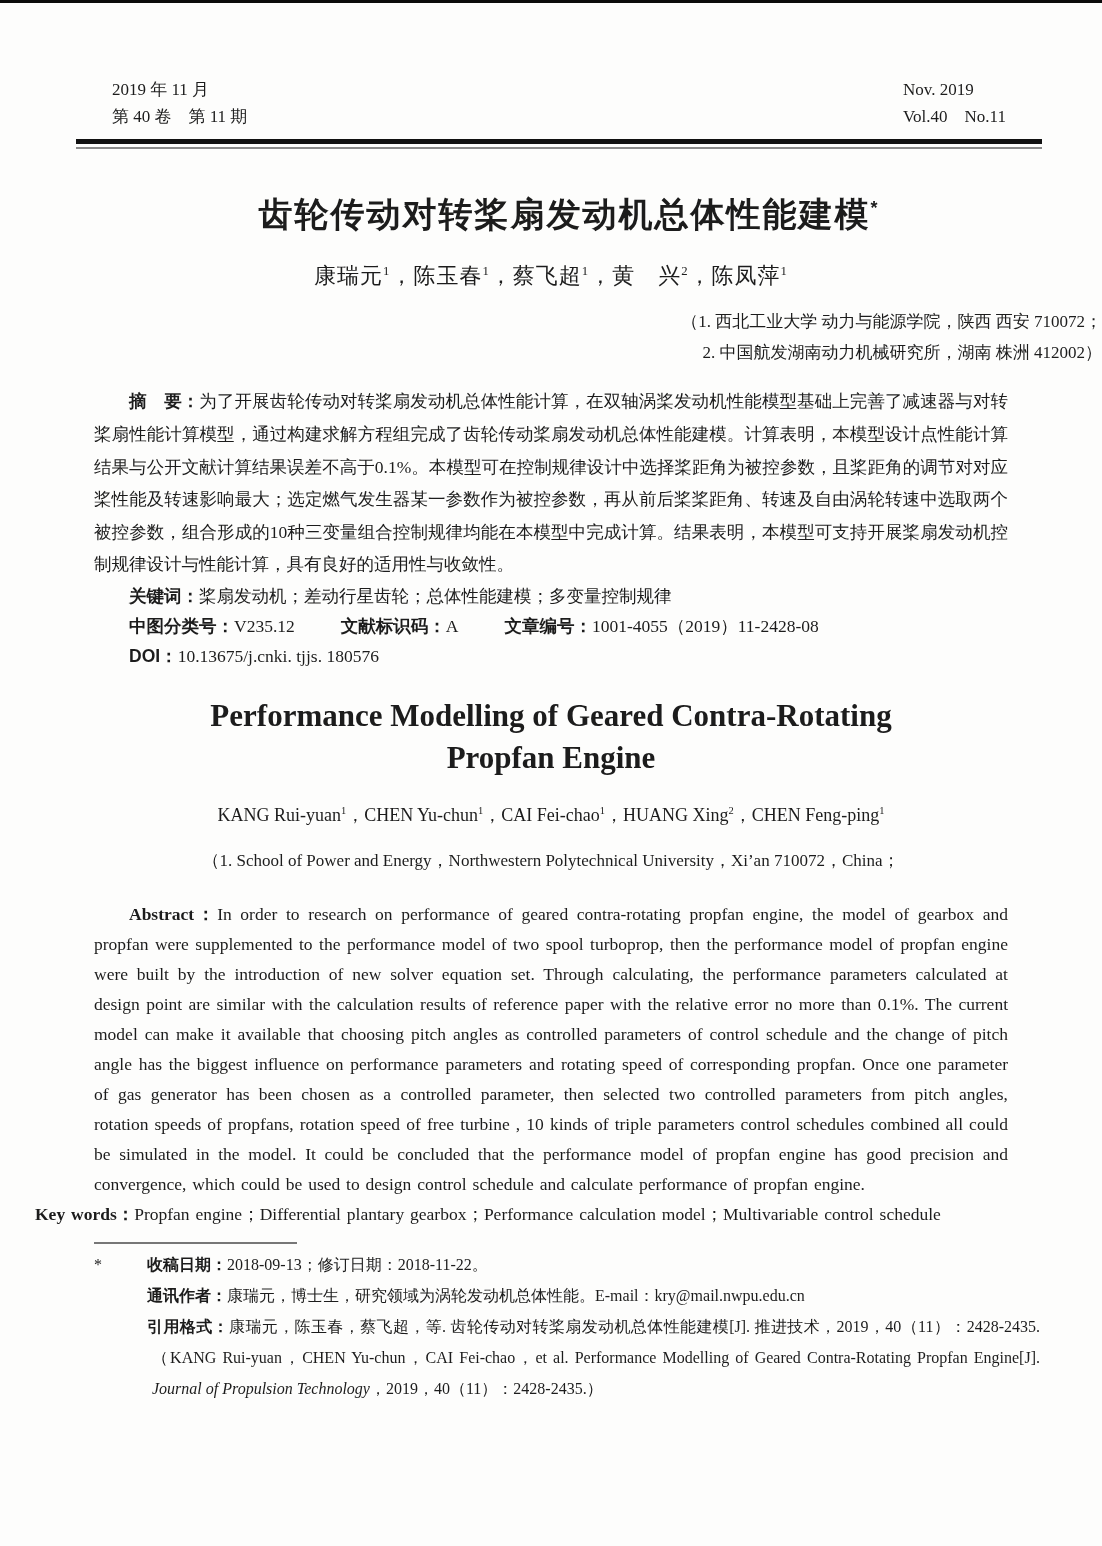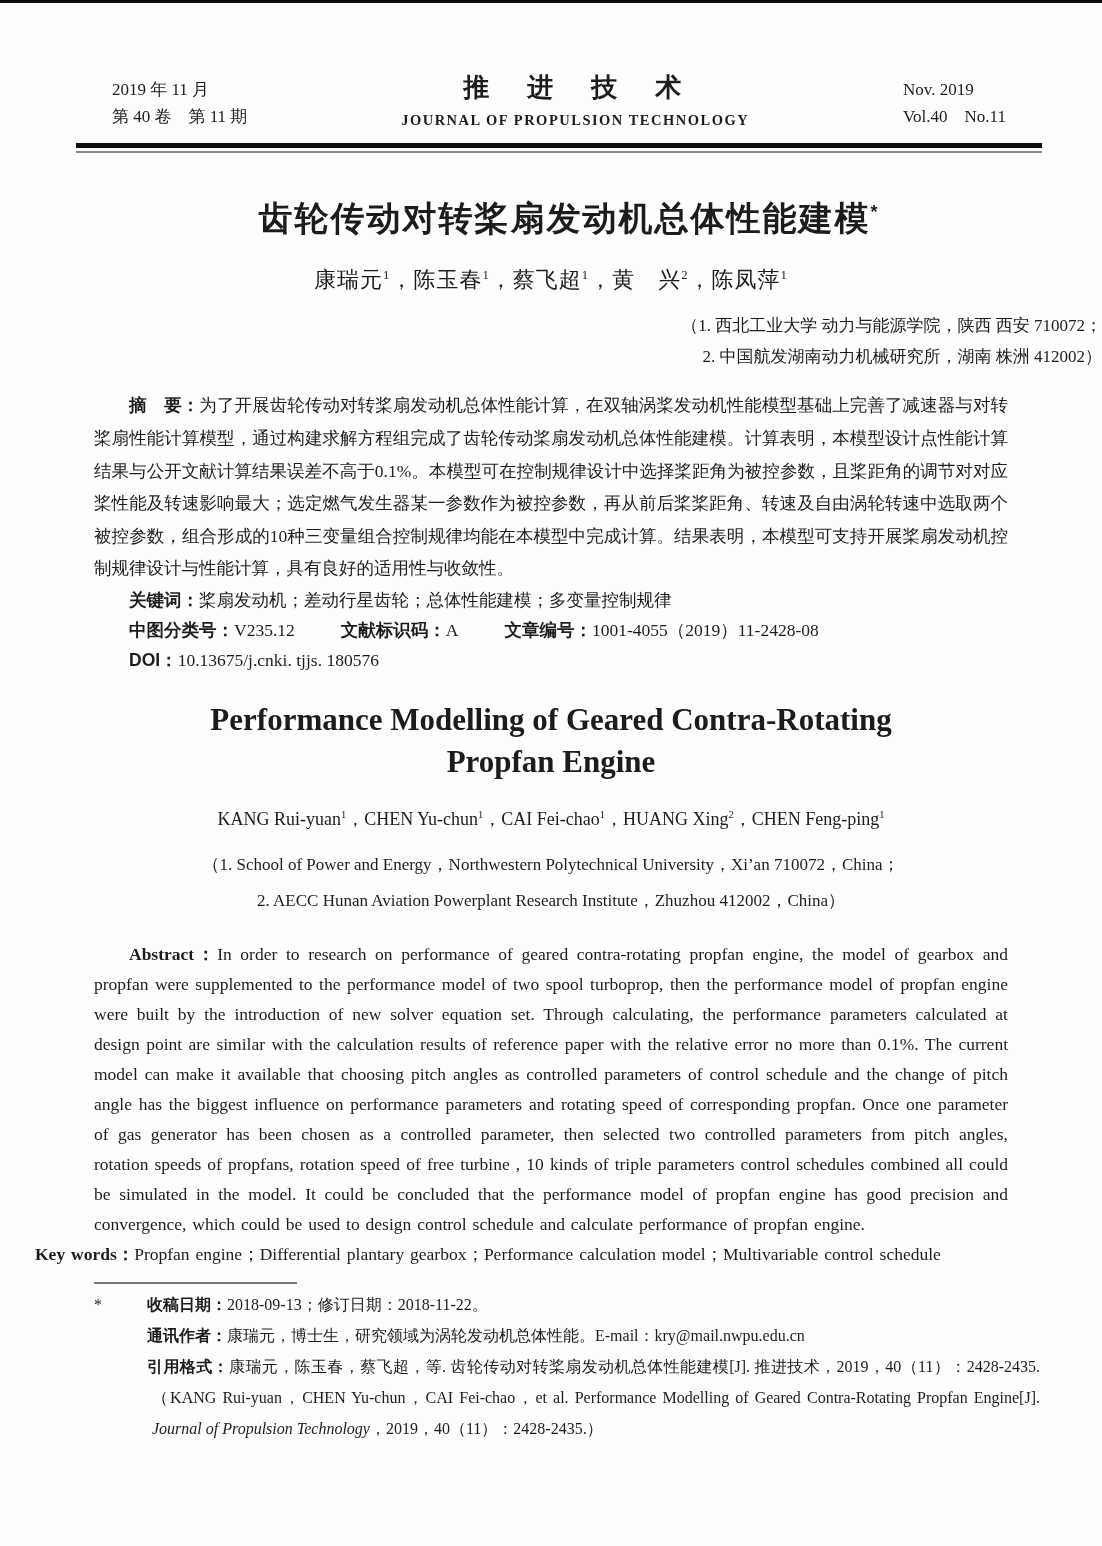--- a/index.html
+++ b/index.html
@@ -84,24 +84,20 @@
 </head>
 <body>
 
 <div class="scan-edge-top"></div>
 
 <header class="journal-header">
   <div class="jh-col jh-left">
     <div>2019 年 11 月</div>
     <div>第 40 卷　第 11 期</div>
   </div>
-  <div class="jh-col jh-center">
-    <div class="jh-cn-title">推　进　技　术</div>
-    <div class="jh-en-title">JOURNAL OF PROPULSION TECHNOLOGY</div>
-  </div>
   <div class="jh-col jh-right">
     <div>Nov. 2019</div>
     <div>Vol.40　No.11</div>
   </div>
 </header>
 
 <div class="double-rule">
   <div class="rule-thick"></div>
   <div class="rule-thin"></div>
 </div>
@@ -139,21 +135,20 @@
   <div>Performance Modelling of Geared Contra-Rotating</div>
   <div>Propfan Engine</div>
 </h2>
 
 <div class="authors-en">
   <span>KANG Rui-yuan</span><sup>1</sup><span>，CHEN Yu-chun</span><sup>1</sup><span>，CAI Fei-chao</span><sup>1</sup><span>，HUANG Xing</span><sup>2</sup><span>，CHEN Feng-ping</span><sup>1</sup>
 </div>
 
 <div class="affil-en">
   <div>（1. School of Power and Energy，Northwestern Polytechnical University，Xi’an 710072，China；</div>
-  <div>2. AECC Hunan Aviation Powerplant Research Institute，Zhuzhou 412002，China）</div>
 </div>
 
 <p class="para-block abstract-en" style="margin-bottom:0;">
   <span style="font-weight:bold;">Abstract：</span><span>In order to research on performance of geared contra-rotating propfan engine, the model of gearbox and propfan were supplemented to the performance model of two spool turboprop, then the performance model of propfan engine were built by the introduction of new solver equation set. Through calculating, the performance parameters calculated at design point are similar with the calculation results of reference paper with the relative error no more than 0.1%. The current model can make it available that choosing pitch angles as controlled parameters of control schedule and the change of pitch angle has the biggest influence on performance parameters and rotating speed of corresponding propfan. Once one parameter of gas generator has been chosen as a controlled parameter, then selected two controlled parameters from pitch angles, rotation speeds of propfans, rotation speed of free turbine , 10 kinds of triple parameters control schedules combined all could be simulated in the model. It could be concluded that the performance model of propfan engine has good precision and convergence, which could be used to design control schedule and calculate performance of propfan engine.</span>
 </p>
 
 <p class="para-block keywords-en" style="margin:0;">
   <span style="font-weight:bold;">Key words：</span><span>Propfan engine；Differential plantary gearbox；Performance calculation model；Multivariable control schedule</span>
 </p>
 

